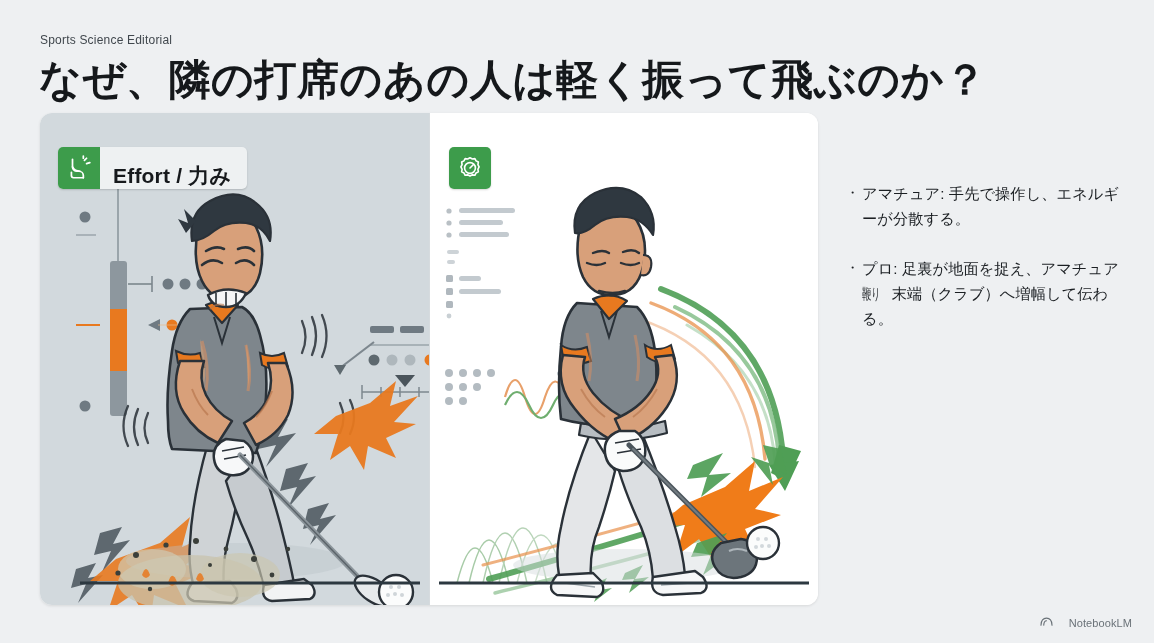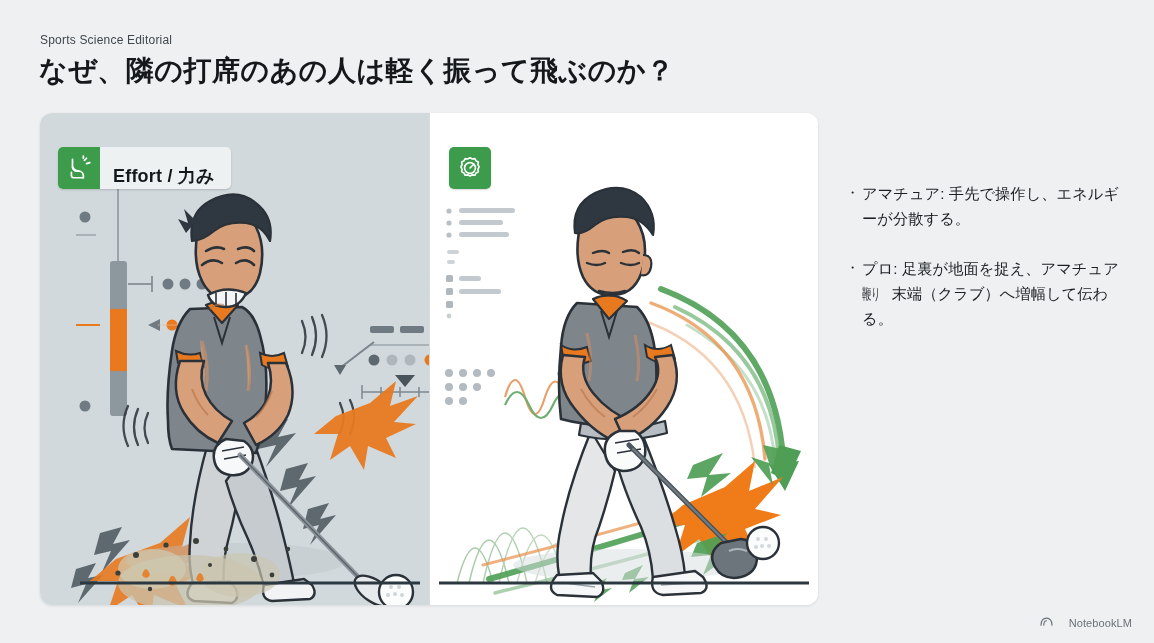--- a/index.html
+++ b/index.html
@@ -25,21 +25,21 @@
     font-size: 12px;
     letter-spacing: .2px;
     color: #40474d;
     font-weight: 400;
   }
 
   .headline {
     position: absolute;
     left: 39px;
     top: 52px;
-    font-size: 28px;
+    font-size: 42px;
     font-weight: 700;
     letter-spacing: .5px;
     color: #15181b;
     white-space: nowrap;
   }
 
   
   .card {
     position: absolute;
     left: 40px;
@@ -88,21 +88,21 @@
     align-items: center;
     justify-content: center;
     flex: none;
   }
   .badge-icon svg { display: block; }
 
   .badge-label {
     display: flex;
     align-items: center;
     padding: 16px 16px 0 13px;
-    font-size: 18px;
+    font-size: 21px;
     font-weight: 700;
     color: #16191c;
     white-space: nowrap;
     letter-spacing: .2px;
   }
 
   
   .illus { position: absolute; inset: 0; }
   .illus svg { position: absolute; inset: 0; width: 100%; height: 100%; }
 

